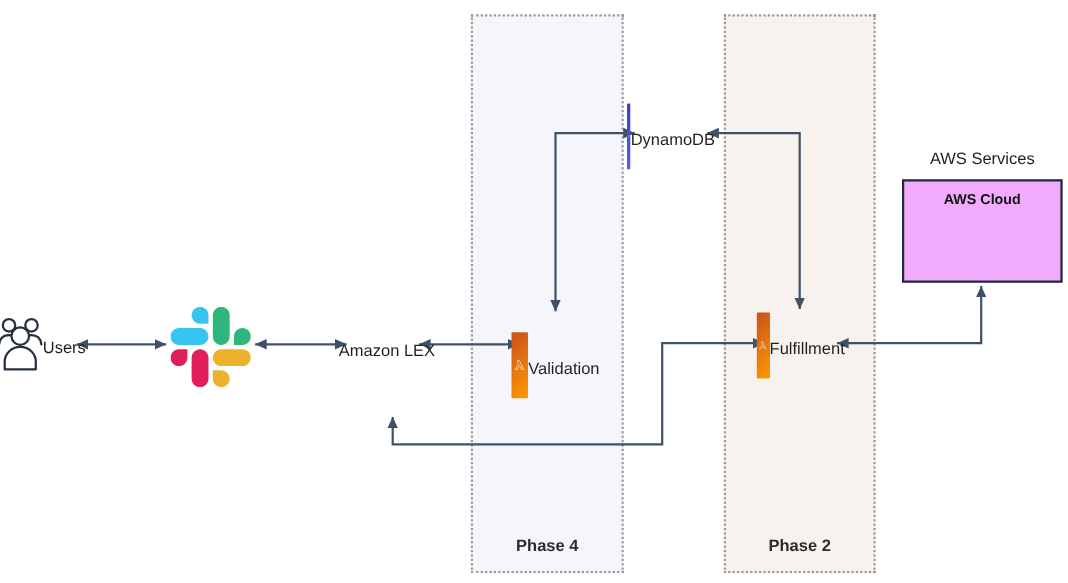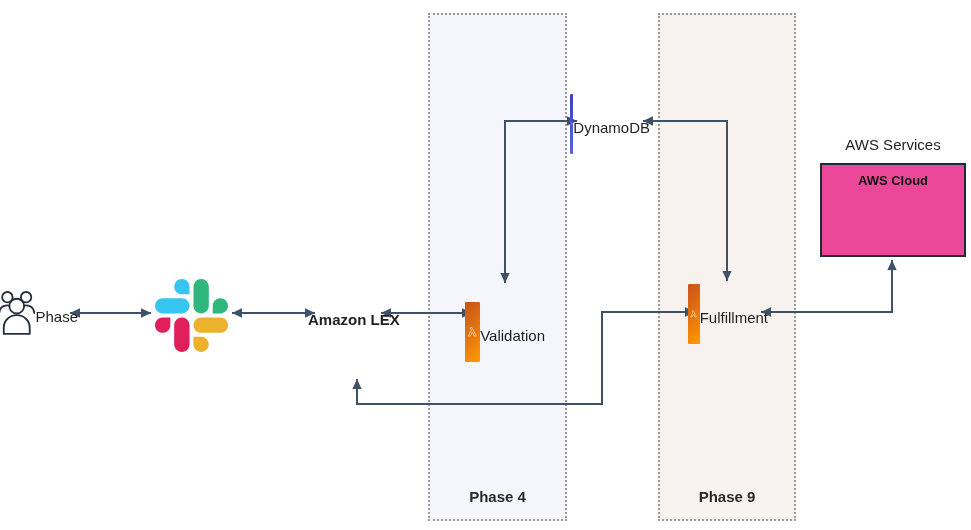--- a/index.html
+++ b/index.html
@@ -13,35 +13,35 @@
   .lane-label{position:absolute;bottom:14px;left:0;width:100%;text-align:center;
     font-size:15px;font-weight:bold;color:#2b2b2b;}
   .connectors{position:absolute;left:0;top:0;pointer-events:none;}
   .node{position:absolute;display:flex;flex-direction:row;align-items:center;}
   .node-label{margin-top:7px;font-size:15px;color:#1f1f1f;white-space:nowrap;text-align:center;}
   .aws-icon{width:60px;height:60px;border-radius:1px;display:block;}
   .lambda-bg{background:linear-gradient(135deg,#c8511b 0%,#f90 100%);}
   .ddb-bg{background:linear-gradient(135deg,#3b3fc4 0%,#5862e0 100%);}
   .lex-bg{background:linear-gradient(135deg,#1e6b5c 0%,#55a88c 100%);}
   .cloud-box{position:absolute;left:820px;top:163px;width:146px;height:94px;
-    background:#ec4899;border:2px solid #1d2a3a;box-sizing:border-box;}
+    background:#f0abfc;border:2px solid #1d2a3a;box-sizing:border-box;}
   .cloud-box-label{margin-top:8px;text-align:center;font-size:13px;font-weight:bold;color:#111;}
   .cloud-title{position:absolute;left:812px;top:136px;width:162px;text-align:center;
     font-size:15px;color:#1f1f1f;}
 </style>
 </head>
 <body>
 
 <div class="canvas">
 
   <div class="lane lane1">
     <div class="lane-label">Phase 4</div>
   </div>
   <div class="lane lane2">
-    <div class="lane-label">Phase 9</div>
+    <div class="lane-label">Phase 2</div>
   </div>
 
   <svg class="connectors" width="971" height="530" viewBox="0 0 971 530">
     <defs>
       <marker id="arr" viewBox="0 0 10 10" refX="9.5" refY="5" markerWidth="5.5" markerHeight="5.5" orient="auto-start-reverse" markerUnits="strokeWidth">
         <path d="M0,0.6 L9.6,5 L0,9.4 z" fill="#3f5166"></path>
       </marker>
     </defs>
     <g fill="none" stroke="#3f5166" stroke-width="2">
       <path d="M70,313 L151,313" marker-start="url(#arr)" marker-end="url(#arr)"></path>
@@ -58,37 +58,37 @@
     <svg width="52" height="66" viewBox="0 0 52 66">
       <g stroke="#26313f" stroke-width="2.6" fill="none" stroke-linecap="round">
         <circle cx="13" cy="11" r="7.2" fill="#fff"></circle>
         <circle cx="39" cy="11" r="7.2" fill="#fff"></circle>
         <path d="M1.5,33 q1.5,-10.5 11.5,-10.5 q6,0 9.5,4.5"></path>
         <path d="M50.5,33 q-1.5,-10.5 -11.5,-10.5 q-6,0 -9.5,4.5"></path>
         <circle cx="26" cy="23.5" r="10.2" fill="#fff"></circle>
         <path d="M8,62 L8,53 A18,17 0 0 1 44,53 L44,62 Z" fill="#fff" stroke-linejoin="round"></path>
       </g>
     </svg>
-    <div class="node-label">Phase</div>
+    <div class="node-label">Users</div>
   </div>
 
   <div class="node" style="left:155px;top:279px;width:74px;">
     <svg width="73" height="73" viewBox="0 0 122.8 122.8">
       <path d="M25.8,77.6c0,7.1-5.8,12.9-12.9,12.9S0,84.7,0,77.6s5.8-12.9,12.9-12.9h12.9V77.6z" fill="#e01e5a"></path>
       <path d="M32.3,77.6c0-7.1,5.8-12.9,12.9-12.9s12.9,5.8,12.9,12.9v32.3c0,7.1-5.8,12.9-12.9,12.9s-12.9-5.8-12.9-12.9V77.6z" fill="#e01e5a"></path>
       <path d="M45.2,25.8c-7.1,0-12.9-5.8-12.9-12.9S38.1,0,45.2,0s12.9,5.8,12.9,12.9v12.9H45.2z" fill="#36c5f0"></path>
       <path d="M45.2,32.3c7.1,0,12.9,5.8,12.9,12.9s-5.8,12.9-12.9,12.9H12.9C5.8,58.1,0,52.3,0,45.2s5.8-12.9,12.9-12.9H45.2z" fill="#36c5f0"></path>
       <path d="M97,45.2c0-7.1,5.8-12.9,12.9-12.9s12.9,5.8,12.9,12.9s-5.8,12.9-12.9,12.9H97V45.2z" fill="#2eb67d"></path>
       <path d="M90.5,45.2c0,7.1-5.8,12.9-12.9,12.9s-12.9-5.8-12.9-12.9V12.9C64.7,5.8,70.5,0,77.6,0s12.9,5.8,12.9,12.9V45.2z" fill="#2eb67d"></path>
       <path d="M77.6,97c7.1,0,12.9,5.8,12.9,12.9s-5.8,12.9-12.9,12.9s-12.9-5.8-12.9-12.9V97H77.6z" fill="#ecb22e"></path>
       <path d="M77.6,90.5c-7.1,0-12.9-5.8-12.9-12.9s5.8-12.9,12.9-12.9h32.3c7.1,0,12.9,5.8,12.9,12.9s-5.8,12.9-12.9,12.9H77.6z" fill="#ecb22e"></path>
     </svg>
   </div>
 
-  <div class="node" style="left:308px;top:286px;width:80px;font-weight:bold;">
+  <div class="node" style="left:308px;top:286px;width:80px;">
     <svg class="aws-icon lex-bg" viewBox="0 0 60 60">
       <g stroke="#fff" stroke-width="2" fill="none" stroke-linejoin="round">
         <rect x="14" y="12" width="25" height="17" rx="1.5"></rect>
         <path d="M17,29 v6.5 l6.5,-6.5"></path>
         <path d="M18.5,17.5 h12 M33.5,17.5 h2.5" stroke-width="1.8"></path>
         <path d="M18.5,22.5 h5.5 M27,22.5 h8.5" stroke-width="1.8"></path>
         <rect x="24.5" y="26.5" width="22" height="15.5" rx="1.5" fill="#3f9179"></rect>
         <path d="M31,42 v6 l6,-6" fill="#3f9179"></path>
         <circle cx="35.5" cy="34.5" r="5.4" stroke-width="1.6" stroke-dasharray="2.1 1.7"></circle>
         <circle cx="35.5" cy="34.5" r="2" stroke-width="1.6"></circle>

